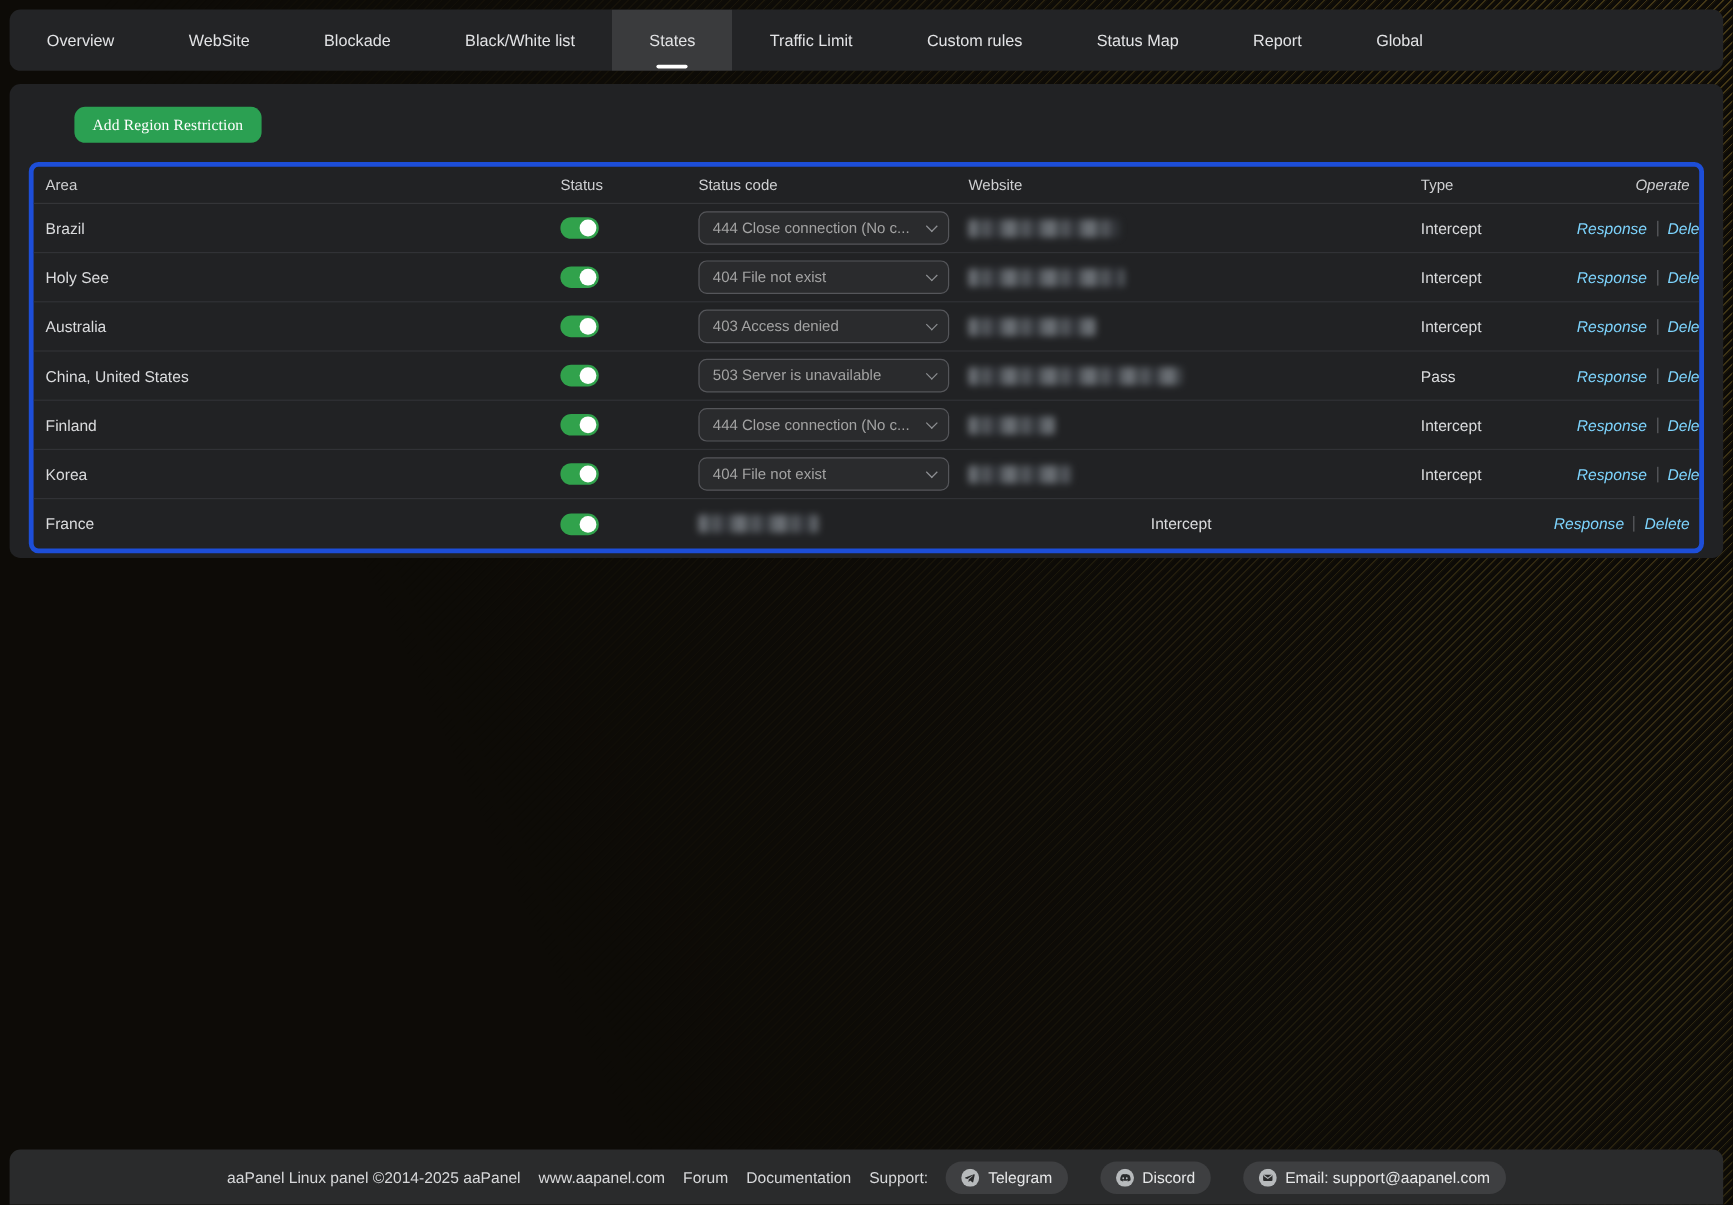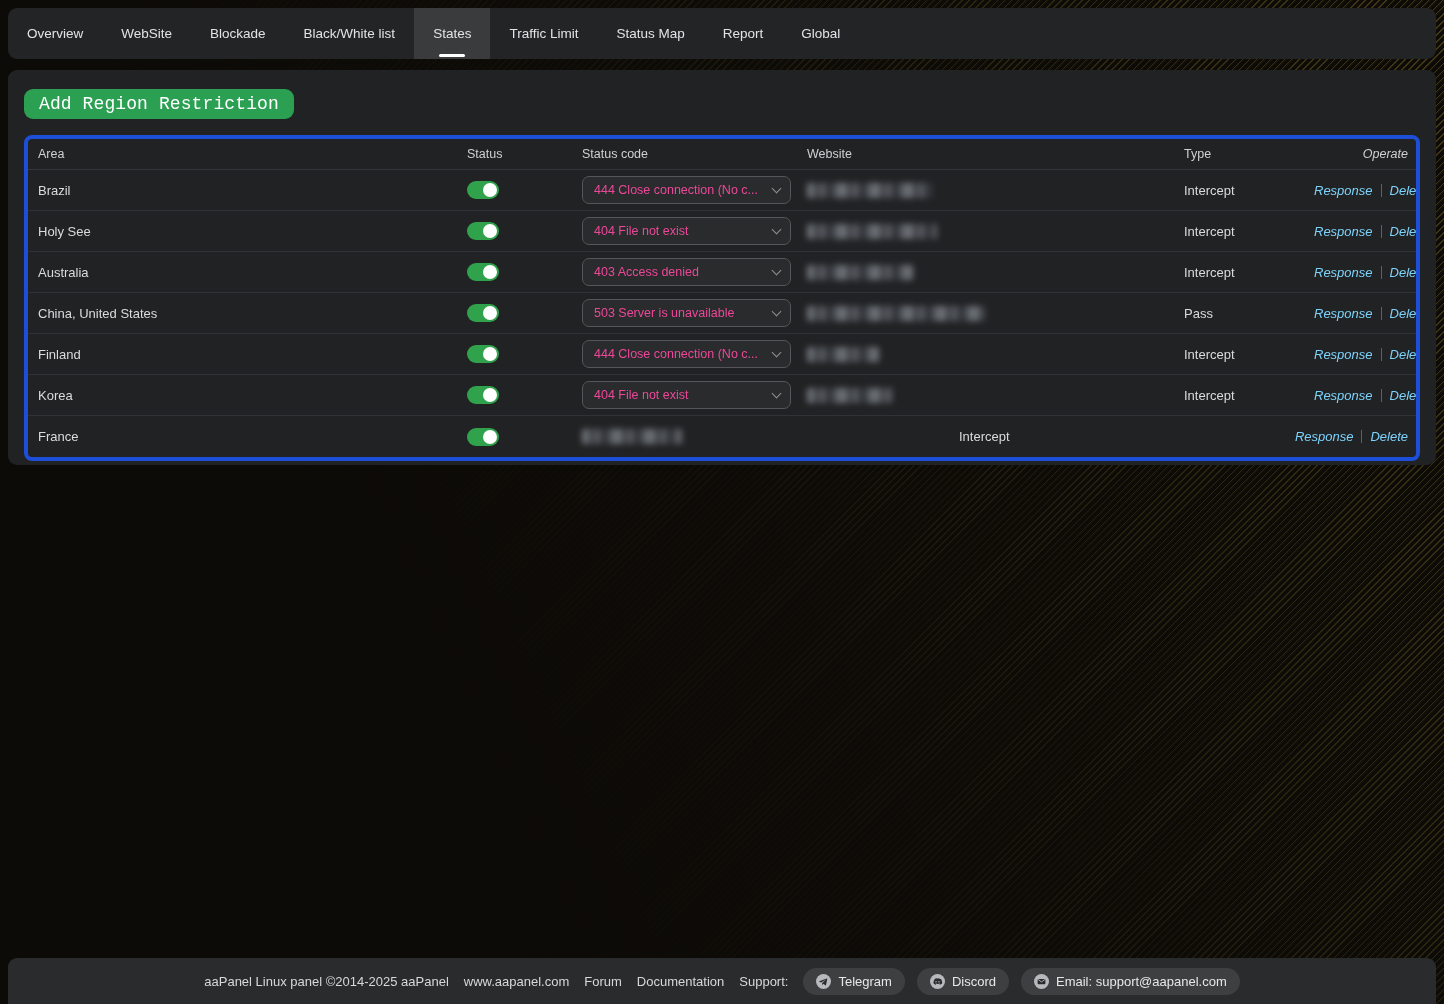--- a/index.html
+++ b/index.html
@@ -24,39 +24,39 @@
     pointer-events:none;
   }
 
   
   .navbar {
     position:absolute; left:8px; top:8px; right:8px; height:51px;
     background:#232426; border-radius:9px;
     display:flex; align-items:stretch; overflow:hidden; z-index:2;
   }
   .tab {
-    padding:0 19px; display:flex; align-items:center;
+    padding:0 31px; display:flex; align-items:center;
     font-size:13.5px; color:#e2e3e5; cursor:pointer; position:relative;
     white-space:nowrap;
   }
   .tab.active { background:#3a3b3d; }
   .tab.active::after {
     content:""; position:absolute; left:50%; transform:translateX(-50%);
     bottom:2px; width:26px; height:3px; background:#ffffff; border-radius:2px;
   }
 
   
   .panel {
     position:absolute; left:8px; top:70px; right:8px; height:395px;
     background:#212224; border-radius:9px; padding:19px 16px 0; z-index:2;
   }
   .add-btn {
     height:30px; padding:0 15px; background:#2ba052; color:#fff;
-    font-size:18px; font-weight:500; border:none; border-radius:9px;
-    cursor:pointer; font-family:Liberation Mono, monospace; letter-spacing:.1px;
+    font-size:13px; font-weight:500; border:none; border-radius:9px;
+    cursor:pointer; font-family:Liberation Serif, serif; letter-spacing:.1px;margin-left:38px;
   }
 
   
   .table { margin-top:16px; border:4px solid #1d4ed8; border-radius:8px; overflow:hidden; }
   .thead {
     display:flex; align-items:center; height:31px;
     border-bottom:1px solid #343538; font-size:12.5px; color:#cfd0d2;
   }
   .row {
     display:flex; align-items:center; height:41px;
@@ -77,21 +77,21 @@
   }
   .toggle .knob {
     position:absolute; right:2px; top:2px; width:14px; height:14px;
     border-radius:50%; background:#fff;
   }
 
   .select {
     width:209px; height:28px; background:#2a2b2d;
     border:1px solid #55565a; border-radius:7px;
     display:flex; align-items:center; padding:0 10px 0 11px;
-    cursor:pointer; color:#ec4899; font-size:12.5px;
+    cursor:pointer; color:#a3a3a3; font-size:12.5px;
   }
   .select .txt { flex:1; white-space:nowrap; overflow:hidden; }
   .chev {
     width:7px; height:7px; flex:none; margin:-3px 0 0 6px;
     border-right:1.4px solid #8e9093; border-bottom:1.4px solid #8e9093;
     transform:rotate(45deg);
   }
 
   .redacted {
     display:block; height:15px; border-radius:2px;
@@ -109,32 +109,33 @@
     background:#2a2b2c; border-radius:9px 9px 0 0;
     display:flex; align-items:center; justify-content:center; gap:15px;
     font-size:13px; color:#d7d8da; z-index:2;
   }
   .f-link { cursor:pointer; }
   .pill {
     display:flex; align-items:center; gap:7px; height:27px; padding:0 13px;
     background:#3e3f41; border-radius:14px; cursor:pointer; color:#e6e7e8;
   }
   .pill svg { display:block; flex:none; }
-  .pill-group { display:flex; gap:12px; }
+  .pill-group { display:flex; gap:27px; }
 </style>
 </head>
 <body>
 
 <nav class="navbar">
     <div class="tab">Overview</div>
     <div class="tab">WebSite</div>
     <div class="tab">Blockade</div>
     <div class="tab">Black/White list</div>
     <div class="tab active">States</div>
     <div class="tab">Traffic Limit</div>
+    <div class="tab">Custom rules</div>
     <div class="tab">Status Map</div>
     <div class="tab">Report</div>
     <div class="tab">Global</div>
   </nav>
 
 <div class="panel">
   <button class="add-btn">Add Region Restriction</button>
 
   <div class="table">
     <div class="thead">

